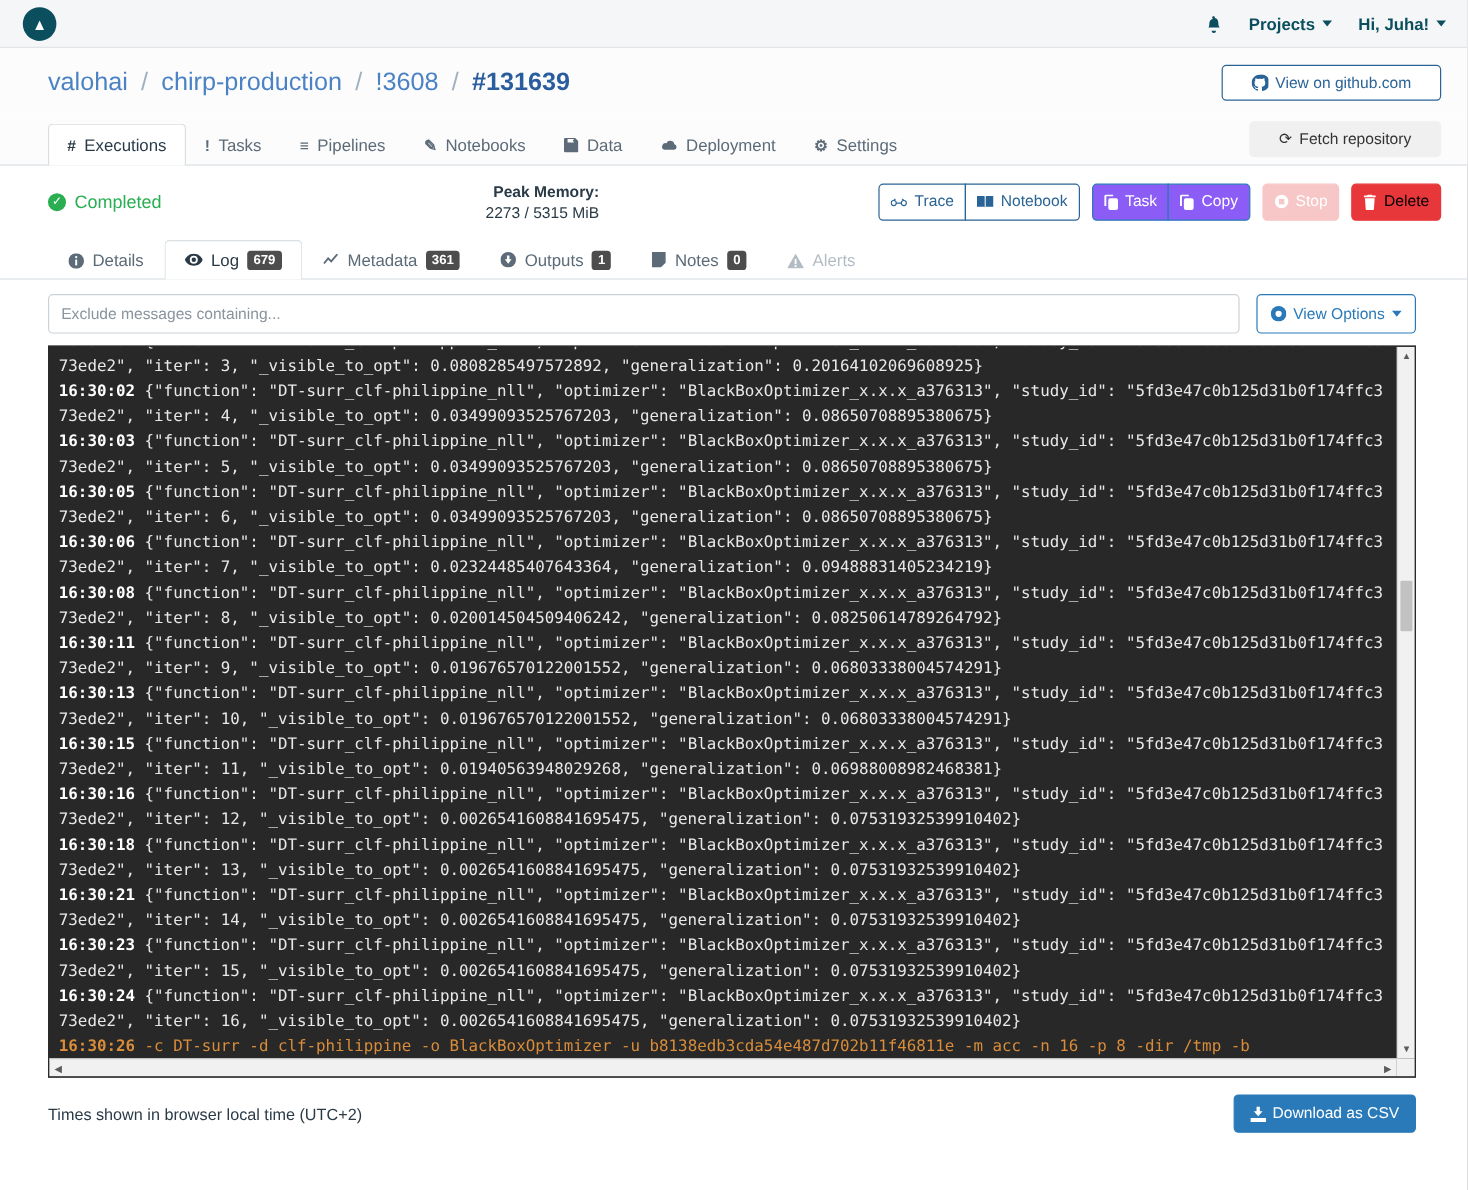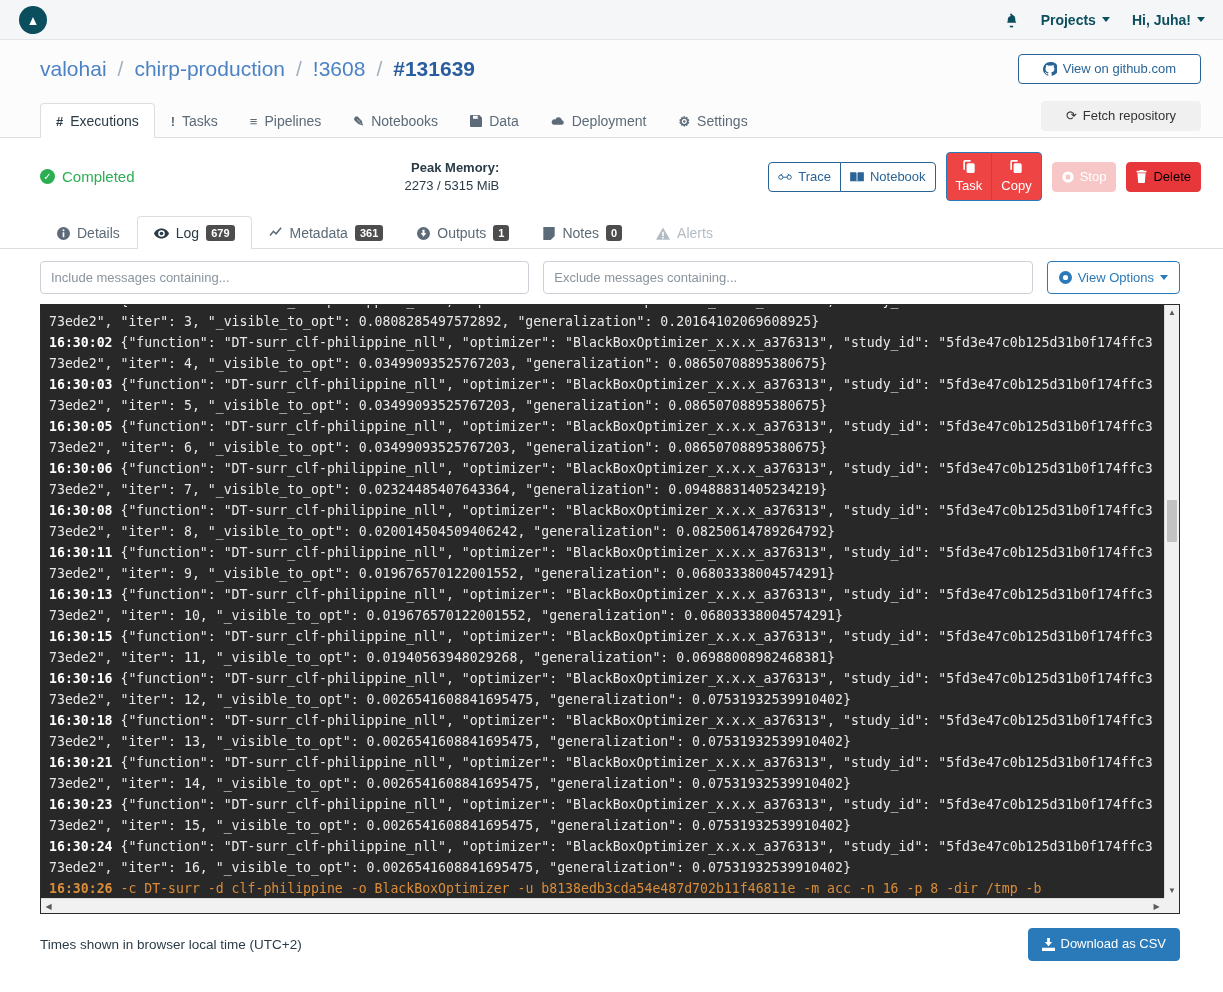--- a/index.html
+++ b/index.html
@@ -124,21 +124,21 @@
     margin-left: 250px;
   }
   .peak .lbl { font-weight: bold; display: block; margin-bottom: 3px; }
   .status-spacer { flex: 1; }
   .actions { display: flex; align-items: center; }
   .actions .btn { border-radius: 4px; padding: 7px 9px; font-size: 13px; }
   .ag { display: flex; }
   .ag .btn { border-radius: 0; margin-left: -1px; }
   .ag .btn:first-child { border-radius: 4px 0 0 4px; margin-left: 0; }
   .ag .btn:last-child { border-radius: 0 4px 4px 0; }
-  .btn-solid-blue { background: #ef4444; color: #fff; border-color: #2a7ab9; flex-direction: column; }
+  .btn-solid-blue { background: #8b5cf6; color: #fff; border-color: #2a7ab9; }
   .btn-disabled-red { background: #f7c6c6; color: #fff; border-color: #f7c6c6; cursor: default; }
   .btn-red { background: #e8373b; color: #000000; border-color: #e8373b; }
   .mg { margin-left: 10px; }
 
   
   .subtabs {
     display: flex; align-items: flex-end;
     padding: 0 22px 0 40px;
     border-bottom: 1px solid #dadfe3;
     height: 38px;
@@ -459,21 +459,20 @@
         <path d="M8 0 16 14H0z"></path>
           <rect x="7.1" y="5" width="1.8" height="5" fill="#fff"></rect>
           <rect x="7.1" y="11" width="1.8" height="1.8" fill="#fff"></rect>
       </svg>
     </span>
     <span>Alerts</span>
   </div>
 </div>
 
 <div class="filters">
-  <input class="txt" type="text" placeholder="Include messages containing..." style="">
   <input class="txt" type="text" placeholder="Exclude messages containing..." style="">
   <div class="viewopts">
     <span>
       <svg class="icn" width="13" height="13" viewBox="0 0 16 16" fill="#2a7ab9">
         <circle cx="8" cy="8" r="8"></circle>
           <circle cx="8" cy="8" r="3.2" fill="#fff"></circle>
       </svg>
     </span>
     <span>View Options</span>
     <i class="caret"></i>

